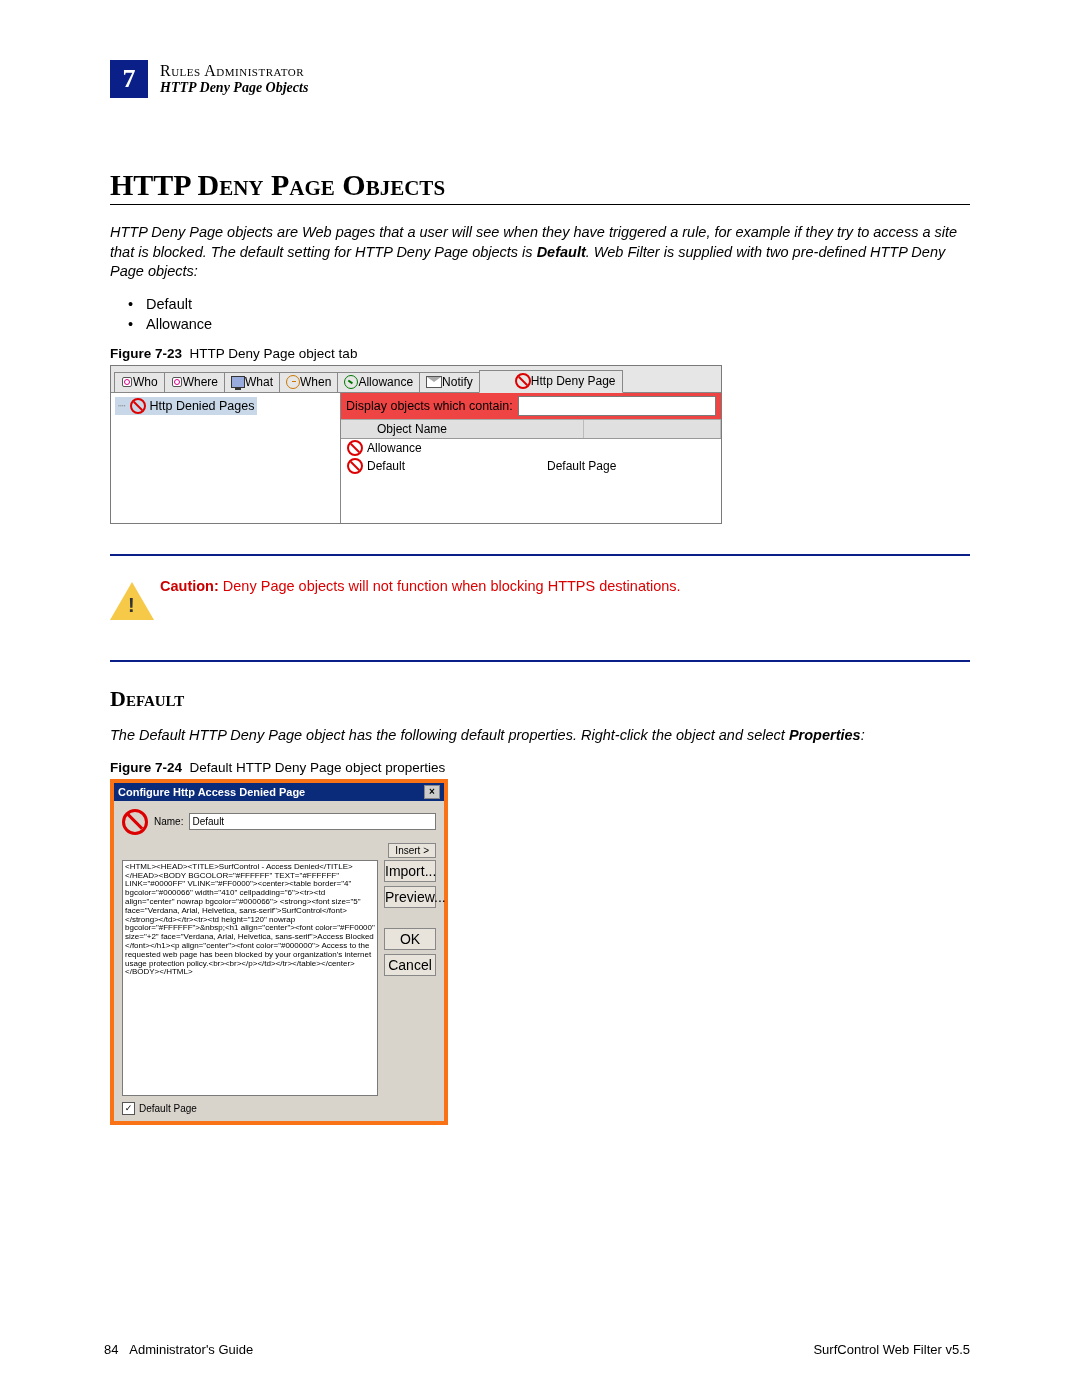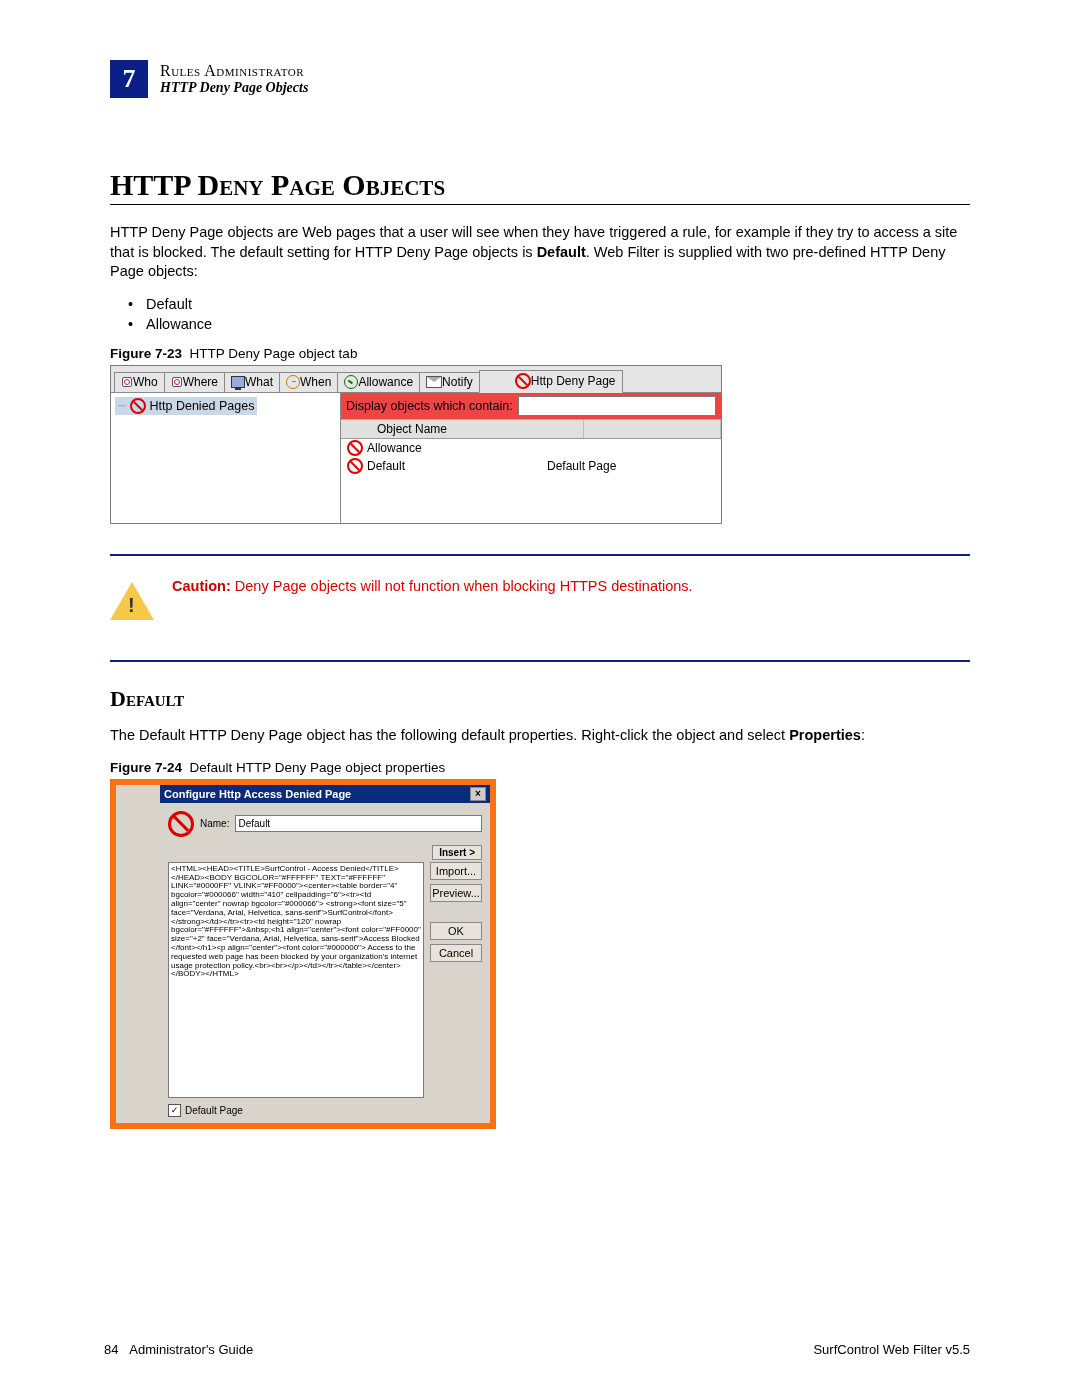--- a/index.html
+++ b/index.html
@@ -53,20 +53,21 @@
     font-size: 30px;
     font-weight: bold;
     border-bottom: 1px solid #000;
     padding-bottom: 2px;
     margin: 0 0 18px 0;
   }
   .body-text {
     font-size: 14.5px;
     line-height: 1.35;
     margin-bottom: 14px;
+    font-style: italic;
   }
   ul.bullets {
     margin: 0 0 14px 18px;
     padding: 0;
     font-size: 14.5px;
   }
   ul.bullets li {
     margin-bottom: 4px;
     list-style: none;
     position: relative;
@@ -194,21 +195,21 @@
   .ic-mail::after{content:"";position:absolute;width:0;height:0;border-left:7px solid transparent;border-right:7px solid transparent;border-top:5px solid #aaa;left:0;top:0;}
 
   
   .caution-wrap {
     border-top: 2px solid #0a1f88;
     border-bottom: 2px solid #0a1f88;
     padding: 20px 0 40px 0;
     margin-bottom: 24px;
     display: flex;
     align-items: flex-start;
-    gap: 18px;
+    gap: 6px;
   }
   .caution-icon {
     width: 0; height: 0;
     border-left: 22px solid transparent;
     border-right: 22px solid transparent;
     border-bottom: 38px solid #f7c948;
     position: relative;
     margin-top: 6px;
   }
   .caution-icon::after {
@@ -228,25 +229,24 @@
     font-variant: small-caps;
     font-size: 22px;
     font-weight: bold;
     margin: 20px 0 4px 0;
   }
 
   
   .dialog {
     width: 330px;
     background: #d8d4cc;
-    border: 6px solid #f97316;
+    border: 4px solid #f97316;
     font-family: Tahoma, sans-serif;
     font-size: 10px;
     margin-top: 4px;
-    padding-left: 44px;
   }
   .dialog .titlebar {
     background: #0a2a7a;
     color: #fff;
     font-size: 11px;
     font-weight: bold;
     padding: 2px 4px;
     display: flex;
     justify-content: space-between;
     align-items: center;
@@ -255,30 +255,30 @@
     width: 14px; height: 12px; background:#ccc; color:#000;
     display:flex; align-items:center; justify-content:center;
     font-weight:bold; font-size:10px; border:1px solid #888;
   }
   .dialog .body { padding: 8px 8px 6px 8px; }
   .dialog .namerow { display:flex; align-items:center; gap:6px; margin-bottom:8px;}
   .dialog .namerow .deny-big { width:20px;height:20px;border:3px solid #d00;border-radius:50%;position:relative;}
   .dialog .namerow .deny-big::after{content:"";position:absolute;width:20px;height:3px;background:#d00;top:8px;left:0;transform:rotate(45deg);}
   .dialog .namerow label{font-size:10px;}
   .dialog .namerow input{flex:1;height:15px;border:1px solid #7a7a7a;font-size:10px;padding:0 2px;}
-  .dialog .insertrow { text-align:right; margin-bottom:2px;font-weight:bold;}
+  .dialog .insertrow { text-align:right; margin-bottom:2px;}
   .dialog .insertrow .btn { display:inline-block; padding:1px 6px; border:1px solid #888; background:#e8e4dc; font-size:10px;}
   .dialog .columns { display:flex; gap:6px; }
   .dialog textarea {
     width: 260px; height: 230px; font-size:8px; font-family: Tahoma, sans-serif;
     border:1px solid #7a7a7a; background:#fff; resize:none; padding:2px; line-height:1.1;
     overflow-y:scroll;
   }
   .dialog .sidebtns { display:flex; flex-direction:column; gap:4px; }
-  .dialog .sidebtns .btn { width:50px; padding:2px 0; text-align:center; border:1px solid #888; background:#e8e4dc; font-size:11px;}
+  .dialog .sidebtns .btn { width:50px; padding:2px 0; text-align:center; border:1px solid #888; background:#e8e4dc; font-size:14px;}
   .dialog .chk { margin-top:6px; font-size:10px; display:flex; align-items:center; gap:4px;}
   .dialog .chk .box { width:11px;height:11px;border:1px solid #555;background:#fff;display:flex;align-items:center;justify-content:center;font-size:9px;}
 
   .footer {
     position: absolute;
     bottom: 40px;
     left: 104px;
     right: 110px;
     display: flex;
     justify-content: space-between;

